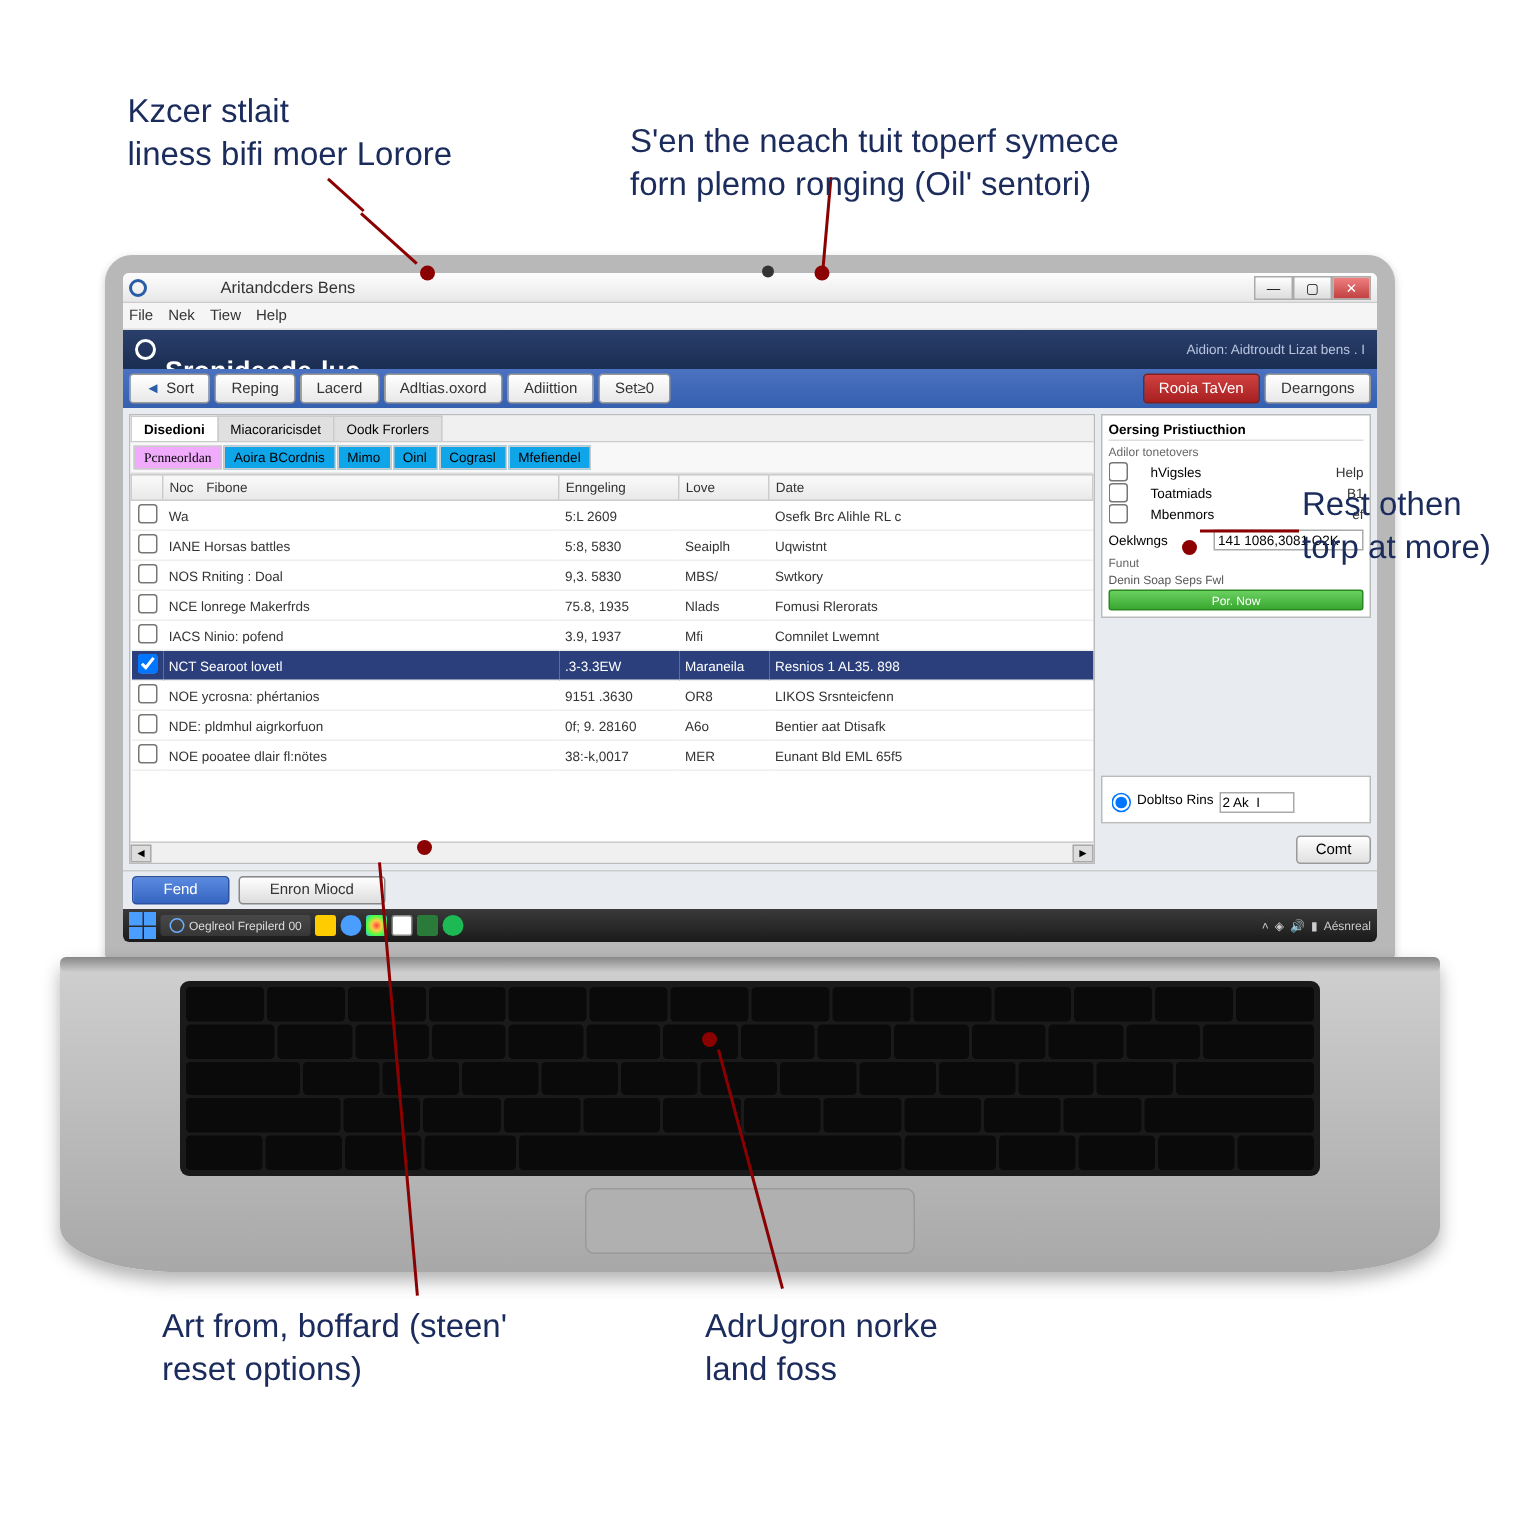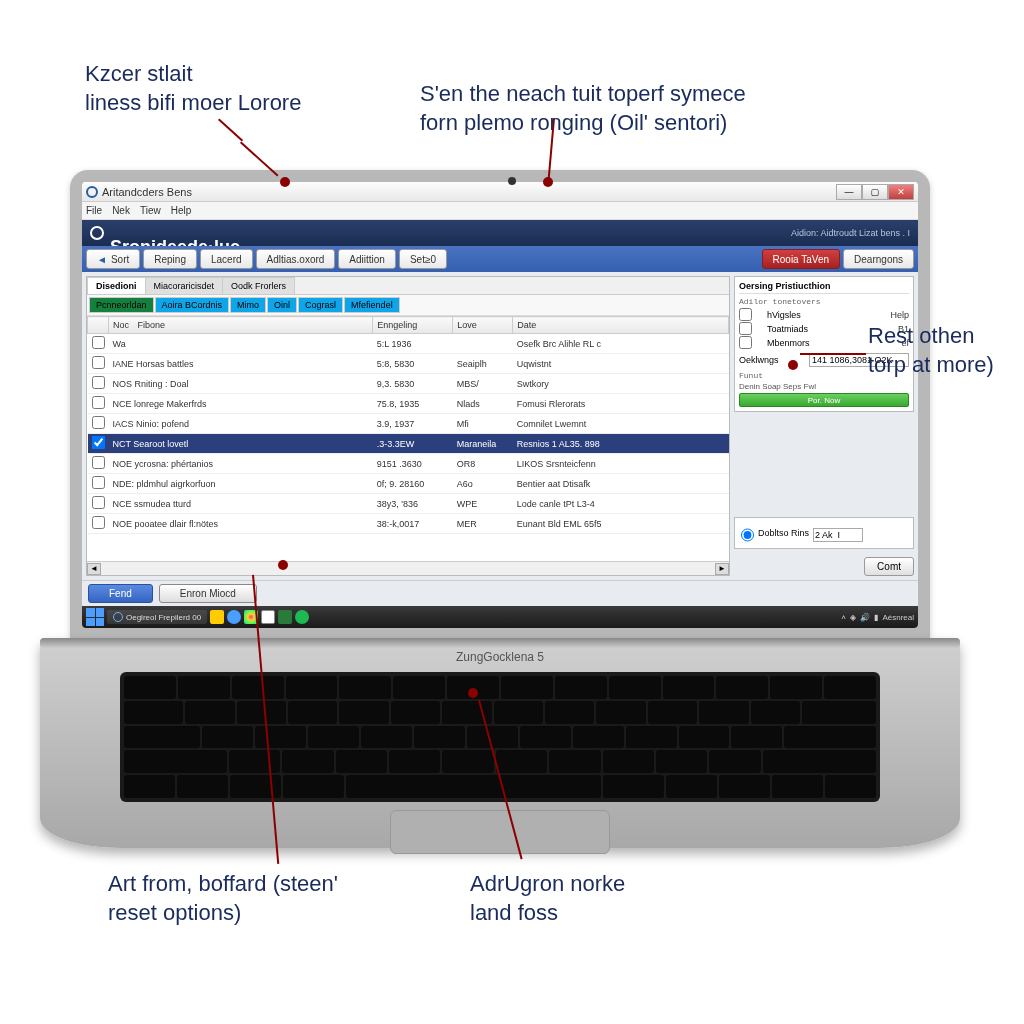--- a/index.html
+++ b/index.html
@@ -23,21 +23,21 @@
 .kb-row.r1 { grid-template-columns: repeat(14, 1fr); }
 .kb-row.r2 { grid-template-columns: 1.2fr repeat(12, 1fr) 1.5fr; }
 .kb-row.r3 { grid-template-columns: 1.5fr repeat(11, 1fr) 1.8fr; }
 .kb-row.r4 { grid-template-columns: 2fr repeat(10, 1fr) 2.2fr; }
 .kb-row.r5 { grid-template-columns: 1fr 1fr 1fr 1.2fr 5fr 1.2fr 1fr 1fr 1fr 1fr; }
 .key { background: #0a0a0a; border-radius: 3px; }
 .laptop-trackpad { width: 220px; height: 44px; background: #b0b0b0; margin: 8px auto 0; border-radius: 6px; border: 1px solid #999; }
 
 
 .app { width: 100%; height: 100%; display: flex; flex-direction: column; font-size: 10px; }
-.titlebar { height: 20px; background: linear-gradient(180deg, #fdfdfd, #e8e8e8); border-bottom: 1px solid #ccc; display: flex; align-items: center; padding: 0 4px; }
+.titlebar { height: 20px; background: linear-gradient(180deg, #fdfdfd, #e8e8e8); border-bottom: 1px solid #ccc; display: flex; align-items: center; padding: 0 4px; gap: 45px; }
 .titlebar-icon { width: 12px; height: 12px; border: 2px solid #2a5ca8; border-radius: 50%; margin-right: 4px; }
 .titlebar-text { flex: 1; font-size: 11px; color: #333; }
 .win-controls { display: flex; gap: 0; }
 .win-btn { width: 26px; height: 16px; border: 1px solid #aaa; background: linear-gradient(180deg, #fff, #ddd); display: flex; align-items: center; justify-content: center; font-size: 9px; cursor: pointer; }
 .win-btn.close { background: linear-gradient(180deg, #f08080, #c04040); color: #fff; }
 
 .menubar { height: 18px; background: #f5f5f5; border-bottom: 1px solid #ddd; display: flex; align-items: center; padding: 0 4px; gap: 10px; font-size: 10px; color: #333; }
 .menubar span { cursor: pointer; }
 
 .header { height: 26px; background: linear-gradient(180deg, #2a3f6b, #1a2d52); display: flex; align-items: center; padding: 0 8px; color: #fff; }
@@ -53,36 +53,36 @@
 .content { flex: 1; display: flex; background: #e8ecf0; padding: 4px; gap: 4px; overflow: hidden; }
 .main-panel { flex: 1; background: #fff; border: 1px solid #bbb; display: flex; flex-direction: column; }
 .side-panel { width: 180px; display: flex; flex-direction: column; gap: 4px; }
 
 .tab-row { display: flex; border-bottom: 1px solid #ccc; background: #f0f0f0; }
 .tab { padding: 3px 8px; font-size: 9px; border: 1px solid #ccc; border-bottom: none; background: #e0e0e0; cursor: pointer; margin-right: -1px; }
 .tab.active { background: #fff; font-weight: bold; }
 
 .sub-tab-row { display: flex; background: #f8f8f8; border-bottom: 1px solid #ddd; padding: 2px; }
 .sub-tab { padding: 2px 6px; font-size: 9px; border: 1px solid #ccc; background: #0ea5e9; cursor: pointer; margin-right: 1px; }
-.sub-tab.active { background: #15803d; }
+.sub-tab.active { background: #f0abfc; font-family: Liberation Serif, serif; }
 
 .table-wrap { flex: 1; overflow: auto; position: relative; }
 table { width: 100%; border-collapse: collapse; font-size: 9px; }
 th { background: linear-gradient(180deg, #fafafa, #e8e8e8); border: 1px solid #ccc; padding: 3px 4px; text-align: left; font-weight: normal; color: #333; }
 td { border-bottom: 1px solid #eee; padding: 2px 4px; color: #333; }
 tr.selected td { background: #2a3f7c; color: #fff; }
 .chk { width: 18px; }
 .chk input { cursor: pointer; }
 .scrollbar-bottom { height: 14px; background: #f0f0f0; border-top: 1px solid #ccc; display: flex; align-items: center; }
 .scroll-arrow { width: 14px; height: 12px; background: #ddd; border: 1px solid #aaa; display: flex; align-items: center; justify-content: center; font-size: 8px; cursor: pointer; }
 .scroll-track { flex: 1; }
 
 .side-box { background: #fff; border: 1px solid #bbb; padding: 4px; }
 .side-box-title { font-size: 9px; font-weight: bold; border-bottom: 1px solid #ddd; padding-bottom: 2px; margin-bottom: 3px; }
-.side-sub { font-size: 8px; color: #666; margin-bottom: 2px; font-family: Liberation Mono, monospace; }
+.side-sub { font-size: 8px; color: #666; margin-bottom: 2px; }
 .side-row { display: flex; align-items: center; font-size: 9px; margin: 1px 0; gap: 15px; }
 .side-row input[type=checkbox] { cursor: pointer; }
 .side-row .lbl { flex: 1; }
 .side-row .val { color: #333; }
 .side-input { width: 100%; border: 1px solid #aaa; padding: 1px 2px; font-size: 9px; }
 .prog-wrap { margin-top: 4px; }
 .prog-lbl { font-size: 8px; color: #555; }
 .prog-bar { height: 14px; background: linear-gradient(180deg, #6ad060, #3aa830); border: 1px solid #2a8820; border-radius: 2px; margin-top: 2px; position: relative; }
 .prog-text { position: absolute; width: 100%; text-align: center; font-size: 8px; color: #fff; line-height: 14px; }
 .radio-row { display: flex; gap: 4px; font-size: 9px; margin-top: 4px; }
@@ -208,21 +208,21 @@
                     <th><span>Noc</span> <span style="margin-left:6px">Fibone</span></th>
                     <th style="width:80px">Enngeling</th>
                     <th style="width:60px">Love</th>
                     <th>Date</th>
                   </tr>
                 </thead>
                 <tbody id="table-body">
                     <tr>
                       <td class="chk"><input type="checkbox" style=""></td>
                       <td>Wa</td>
-                      <td>5:L 1936</td>
+                      <td>5:L 2609</td>
                       <td></td>
                       <td>Osefk Brc Alihle RL c</td>
                     </tr>
                     <tr>
                       <td class="chk"><input type="checkbox" style=""></td>
                       <td>IANE Horsas battles</td>
                       <td>5:8, 5830</td>
                       <td>Seaiplh</td>
                       <td>Uqwistnt</td>
                     </tr>
@@ -260,27 +260,20 @@
                       <td>9151 .3630</td>
                       <td>OR8</td>
                       <td>LIKOS Srsnteicfenn</td>
                     </tr>
                     <tr>
                       <td class="chk"><input type="checkbox" style=""></td>
                       <td>NDE: pldmhul aigrkorfuon</td>
                       <td>0f; 9. 28160</td>
                       <td>A6o</td>
                       <td>Bentier aat Dtisafk</td>
-                    </tr>
-                    <tr>
-                      <td class="chk"><input type="checkbox" style=""></td>
-                      <td>NCE ssmudea tturd</td>
-                      <td>38y3, '836</td>
-                      <td>WPE</td>
-                      <td>Lode canle tPt L3-4</td>
                     </tr>
                     <tr>
                       <td class="chk"><input type="checkbox" style=""></td>
                       <td>NOE pooatee dlair fl:nötes</td>
                       <td>38:-k,0017</td>
                       <td>MER</td>
                       <td>Eunant Bld EML 65f5</td>
                     </tr>
                   </tbody>
               </table>
@@ -366,21 +359,20 @@
             <span>Aésnreal</span>
           </div>
         </div>
       </div>
 
     </div>
   </div>
 
   <div class="laptop-base">
     <div class="laptop-hinge"></div>
-    <div class="laptop-brand">ZungGocklena 5</div>
     <div class="laptop-keyboard">
       <div class="kb-row r1">
           <div class="key"></div>
           <div class="key"></div>
           <div class="key"></div>
           <div class="key"></div>
           <div class="key"></div>
           <div class="key"></div>
           <div class="key"></div>
           <div class="key"></div>

